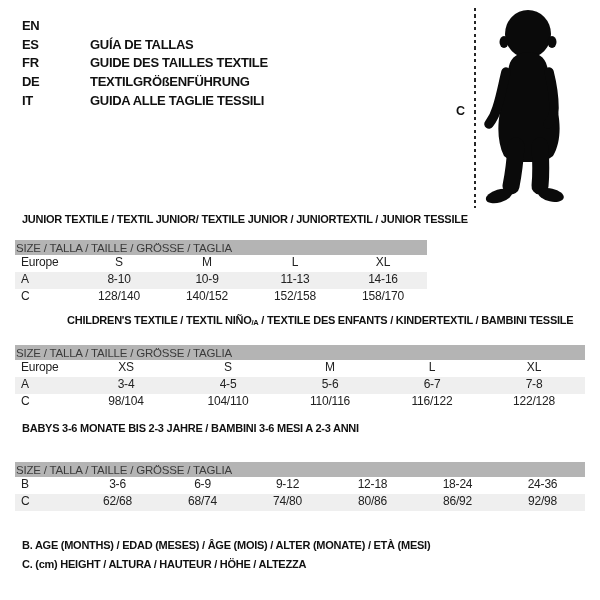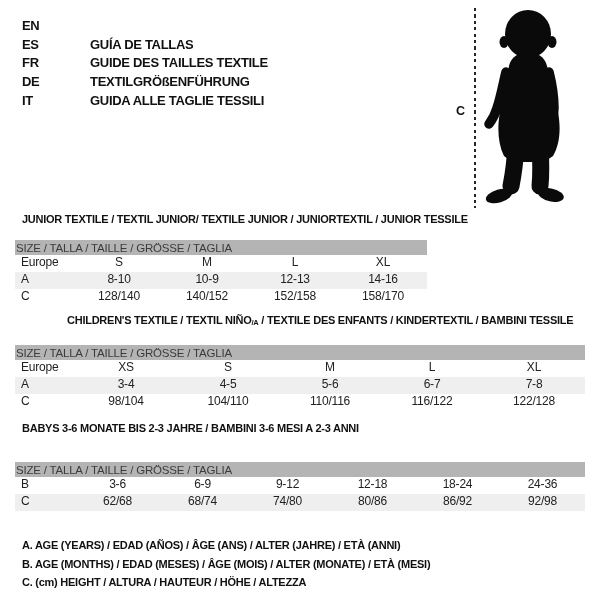--- a/index.html
+++ b/index.html
@@ -117,21 +117,21 @@
     <span class="tlabel">Europe</span>
     <span class="tcell">S</span>
     <span class="tcell">M</span>
     <span class="tcell">L</span>
     <span class="tcell">XL</span>
   </div>
   <div class="trow alt">
     <span class="tlabel">A</span>
     <span class="tcell">8-10</span>
     <span class="tcell">10-9</span>
-    <span class="tcell">12-13</span>
+    <span class="tcell">11-13</span>
     <span class="tcell">14-16</span>
   </div>
   <div class="trow">
     <span class="tlabel">C</span>
     <span class="tcell">128/140</span>
     <span class="tcell">140/152</span>
     <span class="tcell">152/158</span>
     <span class="tcell">158/170</span>
   </div>
 </div>
@@ -190,16 +190,15 @@
     <span class="tcell">62/68</span>
     <span class="tcell">68/74</span>
     <span class="tcell">74/80</span>
     <span class="tcell">80/86</span>
     <span class="tcell">86/92</span>
     <span class="tcell">92/98</span>
   </div>
 </div>
 
 <div class="abs notes">
-  <div class="note-line">A. AGE (YEARS) / EDAD (AÑOS) / ÂGE (ANS) / ALTER (JAHRE) / ETÀ (ANNI)</div>
   <div class="note-line">B. AGE (MONTHS) / EDAD (MESES) / ÂGE (MOIS) / ALTER (MONATE) / ETÀ (MESI)</div>
   <div class="note-line">C. (cm) HEIGHT / ALTURA / HAUTEUR / HÖHE / ALTEZZA</div>
 </div>
 
 </body></html>

